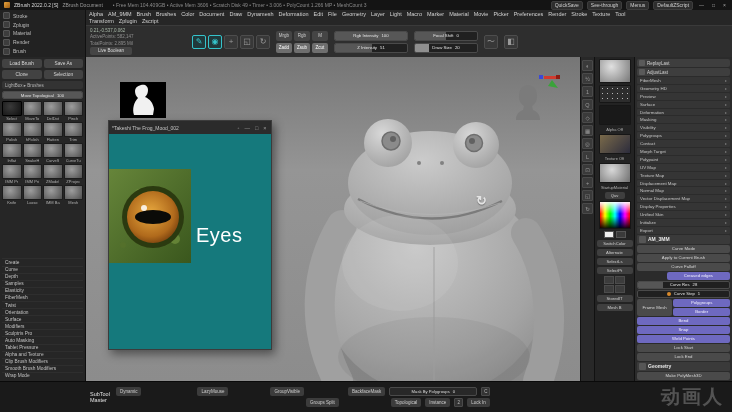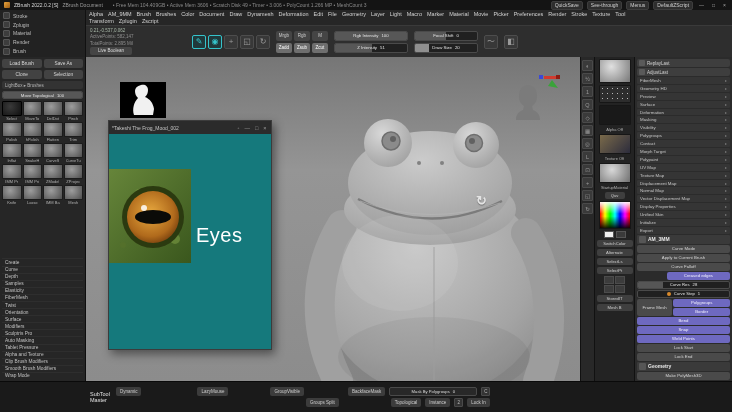--- a/index.html
+++ b/index.html
@@ -657,13 +657,14 @@
       <div class="bb-row">
         <span class="bb-btn" style="margin-left:190px">Groups Split</span>
         <span class="bb-btn" style="margin-left:48px">Topological</span>
         <span class="bb-btn">Instance</span>
         <span class="bb-box">2</span>
         <span class="bb-btn">Lock In</span>
       </div>
     </div>
   </div>
 
+  <div class="watermark">动画人</div>
 </div>
 
 </body></html>

